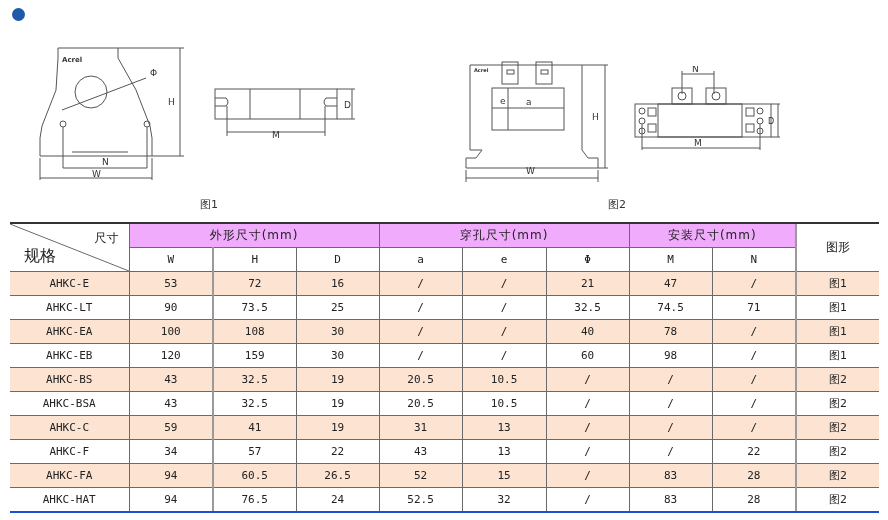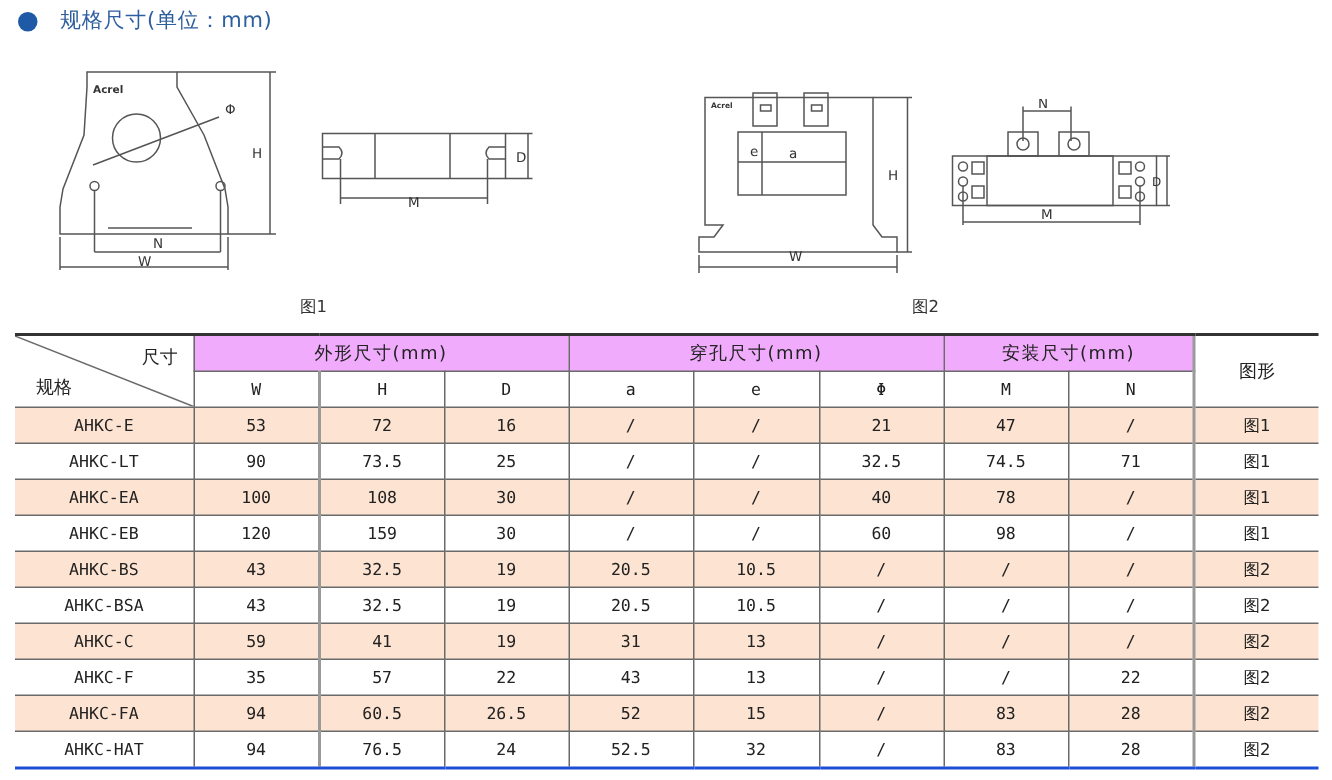--- a/index.html
+++ b/index.html
@@ -19,30 +19,29 @@
   table.spec tr.last td { border-bottom:2px solid #1d4ed8; }
   table.spec th.grp { background:#f0abfc; font-family:"DejaVu Sans", sans-serif; font-size:12px; letter-spacing:1px; }
   table.spec th.sub { background:#ffffff; }
   table.spec th.figcol { font-family:Liberation Mono, monospace; font-size:12px; }
   table.spec tr.alt td { background:#fde3d1;margin-left:20px; }
   table.spec td.first, table.spec th.first { border-left:none; }
   table.spec td.lastcol, table.spec th.lastcol { border-right:none; }
   table.spec td.figcell { font-family:"DejaVu Sans", sans-serif; }
   .corner { position:relative; height:47px; }
   .corner .c-top { position:absolute; right:10px; top:6px; font-family:"DejaVu Sans", sans-serif; font-size:12px; }
-  .corner .c-bot { position:absolute; left:14px; bottom:4px; font-family:"DejaVu Sans", sans-serif; font-size:12px; }
+  .corner .c-bot { position:absolute; left:14px; bottom:4px; font-family:"DejaVu Sans", sans-serif; font-size:16px; }
   .corner svg { position:absolute; left:0; top:0; }
   .vthick { border-left:2px solid #9a9a9a !important; }
 </style>
 </head>
 <body>
 
 <div class="title">
   <span class="dot"></span>
-  <span class="text">规格尺寸(单位：mm)</span>
 </div>
 
 <div class="fig" style="left:28px;top:40px;">
   <svg width="165" height="140" viewBox="0 0 165 140">
     <g fill="none" stroke="#555" stroke-width="1">
       <path d="M30 8 L90 8 L90 18 L108 50 L122 86 L124 98 L124 116 L12 116 L12 98 L14 86 L28 50 L30 18 Z"></path>
       <circle cx="63" cy="52" r="16"></circle>
       <line x1="34" y1="70" x2="118" y2="38"></line>
       <circle cx="35" cy="84" r="3"></circle>
       <circle cx="119" cy="84" r="3"></circle>
@@ -269,21 +268,21 @@
         <td class="">19</td>
         <td class="">31</td>
         <td class="">13</td>
         <td class="">/</td>
         <td class="">/</td>
         <td class="">/</td>
         <td class="lastcol figcell vthick">图2</td>
       </tr>
       <tr>
         <td class="first">AHKC-F</td>
-        <td class="">35</td>
+        <td class="">34</td>
         <td class="vthick">57</td>
         <td class="">22</td>
         <td class="">43</td>
         <td class="">13</td>
         <td class="">/</td>
         <td class="">/</td>
         <td class="">22</td>
         <td class="lastcol figcell vthick">图2</td>
       </tr>
       <tr class="alt">

